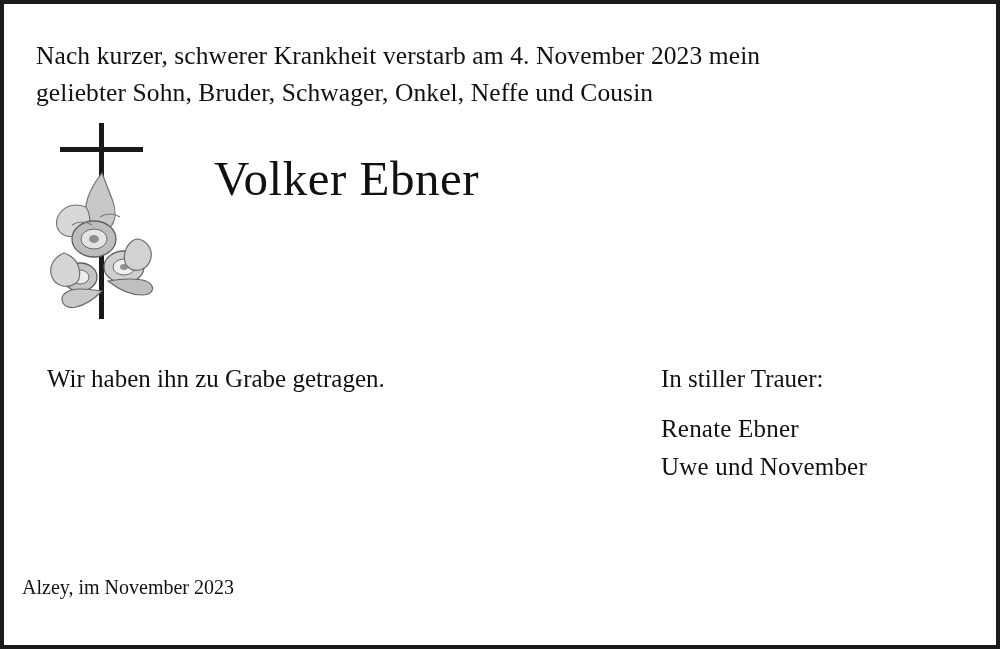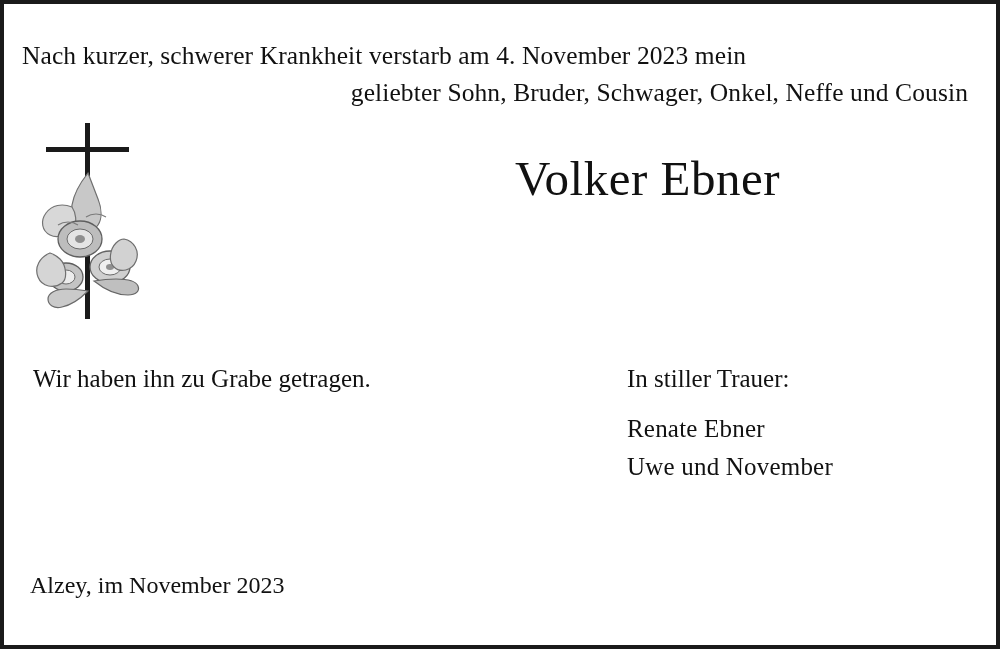--- a/index.html
+++ b/index.html
@@ -15,56 +15,56 @@
     overflow: hidden;
   }
 
   .notice {
     position: relative;
     box-sizing: border-box;
     width: 1000px;
     height: 649px;
     border: 4px solid #1a1a1a;
     background: #ffffff;
-    padding: 34px 24px 20px 16px;
+    padding: 34px 24px 20px 30px;
   }
 
   .intro {
     font-size: 25.5px;
     line-height: 1.44;
     text-align: justify;
     text-justify: inter-word;
     letter-spacing: 0.1px;
     margin: 0 4px 0 2px;
   }
   .intro-line-2 {
-    text-align: right;
+    text-align: left;
   }
 
   .emblem-row {
     position: relative;
     height: 250px;
   }
 
   
   .emblem {
     position: absolute;
     left: 8px;
     top: 10px;
     width: 140px;
     height: 215px;
   }
 
   
   .name-block {
     position: absolute;
     left: 180px;
-    right: 192px;
+    right: 172px;
     top: 42px;
-    text-align: right;
+    text-align: left;
   }
   .deceased-name {
     font-size: 49px;
     line-height: 1.05;
     letter-spacing: 0.5px;
     margin: 0;
     font-weight: normal;
   }
   .birth-date {
     font-size: 23px;
@@ -82,40 +82,40 @@
   .burial-text {
     position: absolute;
     left: 2px;
     top: 0;
     font-size: 25px;
     line-height: 1.3;
     margin-left: 11px;
   }
   .mourners {
     position: absolute;
-    left: 607px;
+    left: 627px;
     top: 0;
   }
   .mourners-title {
     font-size: 25px;
     line-height: 1.3;
     margin-bottom: 14px;
   }
   .mourner-name {
     font-size: 25px;
     font-weight: normal;
     line-height: 1.54;
     letter-spacing: 0.2px;
   }
 
   .place-date {
     position: absolute;
-    left: 26px;
+    left: 18px;
     bottom: 46px;
-    font-size: 24px;
+    font-size: 20px;
     font-family: Liberation Serif, serif;
   }
 </style>
 </head>
 <body>
 
 <div class="notice">
 
   <div class="intro-block">
     <div class="intro">Nach kurzer, schwerer Krankheit verstarb am 4. November 2023 mein</div>

